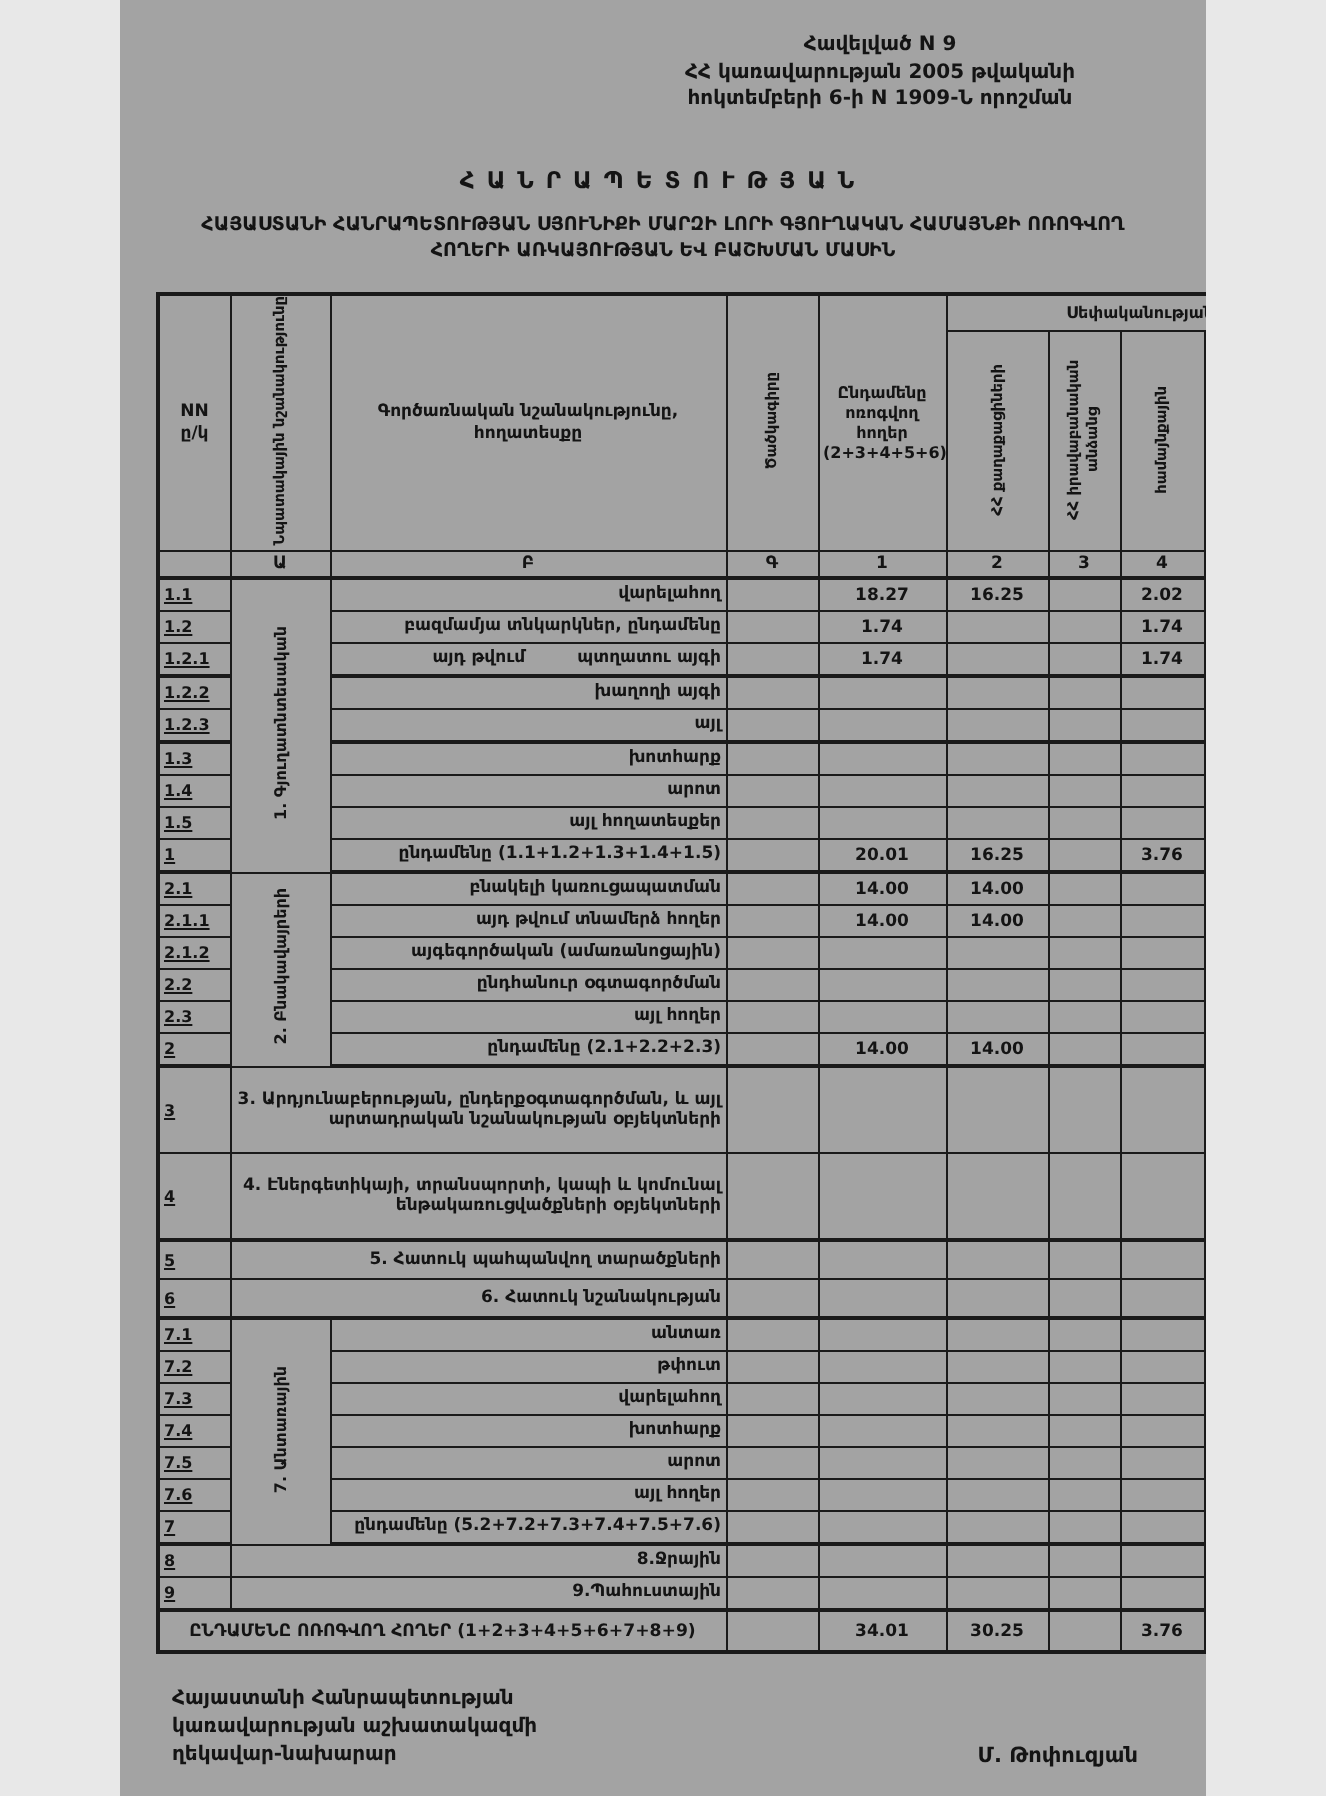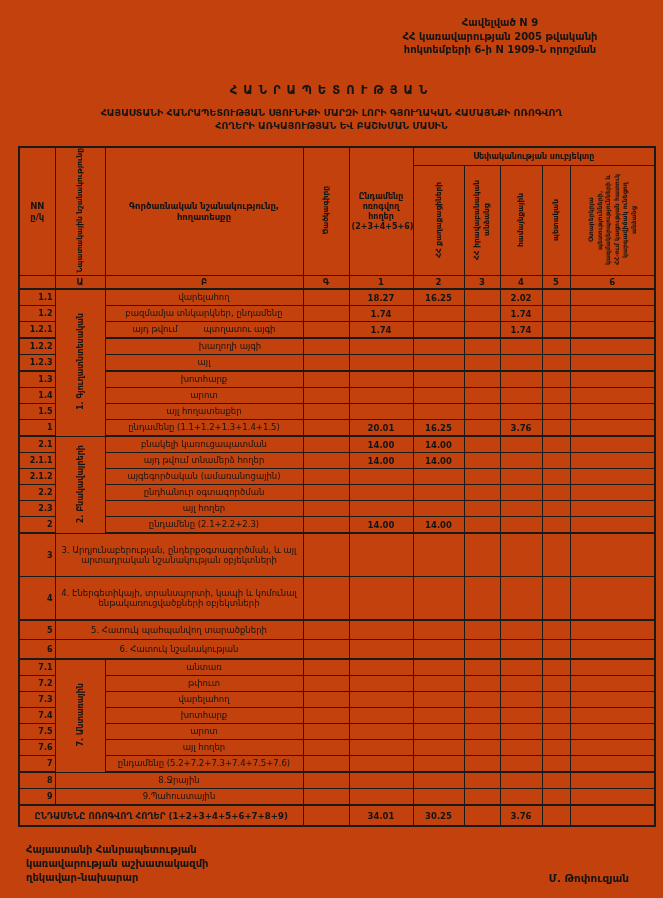--- a/index.html
+++ b/index.html
@@ -1,17 +1,17 @@
 <!DOCTYPE html>
 <html><head>
 <meta charset="utf-8">
 <style>
   html,body{margin:0;padding:0;background:#e8e8e8;}
   .page{
-    width:663px;height:898px;background:#c2410c;color:#141414;position:relative;
+    width:543px;height:898px;background:#a3a3a3;color:#141414;position:relative;
     font-family:"DejaVu Sans","Liberation Sans",sans-serif;overflow:hidden;margin:0 auto;
   }
   
   .appendix{margin:16px 18px 0 auto;width:290px;text-align:center;
     font-size:10px;font-weight:bold;line-height:1.35;}
   
   .title-main{margin-top:26px;text-align:center;font-size:11.5px;font-weight:bold;letter-spacing:6px;}
   .title-sub{margin-top:9px;text-align:center;font-size:9.5px;font-weight:bold;line-height:1.45;padding:0 30px;}
   
   table.report{border-collapse:collapse;table-layout:fixed;width:636px;margin:13px 0 0 18px;
@@ -23,22 +23,22 @@
   .nn-h{font-size:8.5px;line-height:1.3;}
   .fn-h{font-size:8.5px;}
   .tot-h{font-size:8px;}
   .vert{vertical-align:middle;text-align:center;}
   .vtext{writing-mode:vertical-rl;transform:rotate(180deg);white-space:nowrap;display:inline-block;
     font-weight:bold;font-size:7.4px;}
   .vtext.wrap{white-space:normal;max-height:96px;line-height:1.3;}
   .vtext.small{font-size:6.3px;max-height:102px;line-height:1.35;}
   tr.letters th{height:12px;font-size:8.5px;border-bottom:2px solid #1a1a1a;}
   tbody td{height:15px;font-size:8.5px;vertical-align:middle;}
-  td.nn{text-align:right;font-weight:bold;font-size:8px;}
-  td.lbl{text-align:center;padding-left:4px;font-weight:normal;line-height:1.25;}
+  td.nn{text-align:left;font-weight:bold;font-size:8px;text-decoration:underline;}
+  td.lbl{text-align:right;padding-left:4px;font-weight:bold;line-height:1.25;}
   td.lbl .sublabel{margin-left:26px;}
   tr.indent2 td.lbl .sublabel{margin-left:52px;}
   td.merged-lbl{padding:2px 4px;}
   td.num{text-align:center;font-weight:bold;font-size:8.5px;}
   td.sec-cell{text-align:center;vertical-align:middle;padding:0;}
   td.sec-cell .vtext{font-size:8px;}
   tr.h-tall td{height:42px;}
   tr.h-med td{height:18px;}
   tr.grand td{height:19px;}
   tr.tb td{border-bottom-width:2px;}

